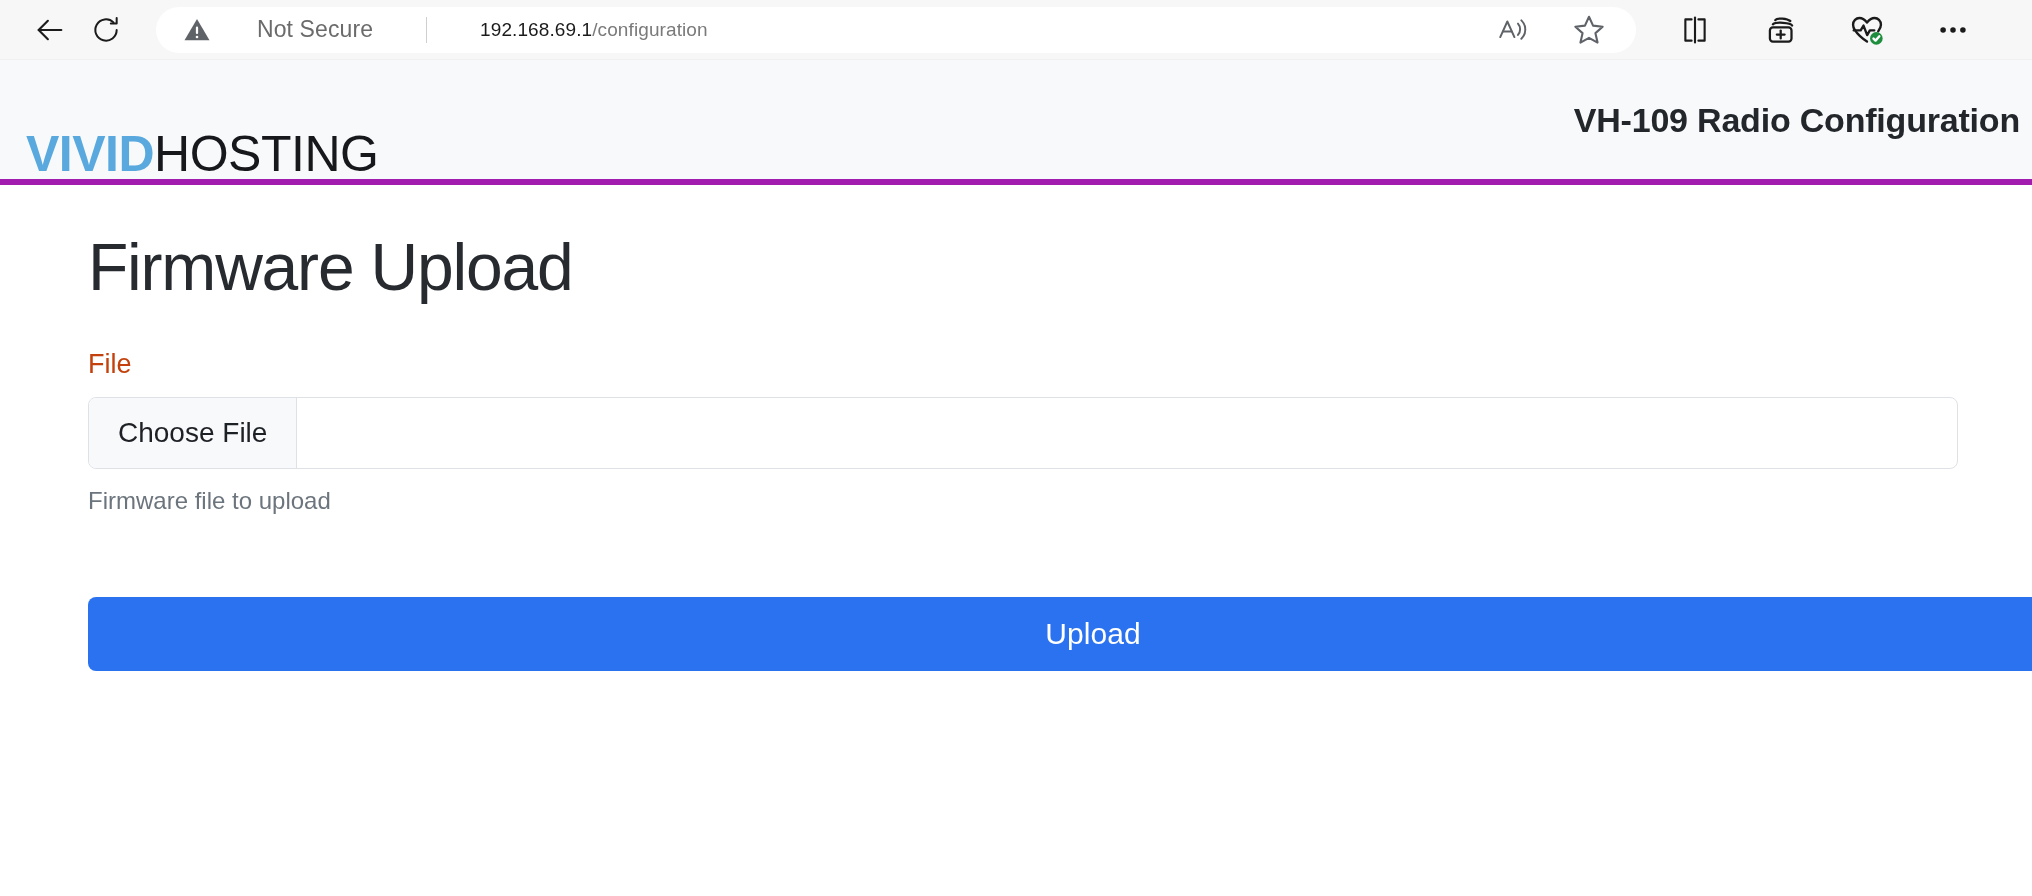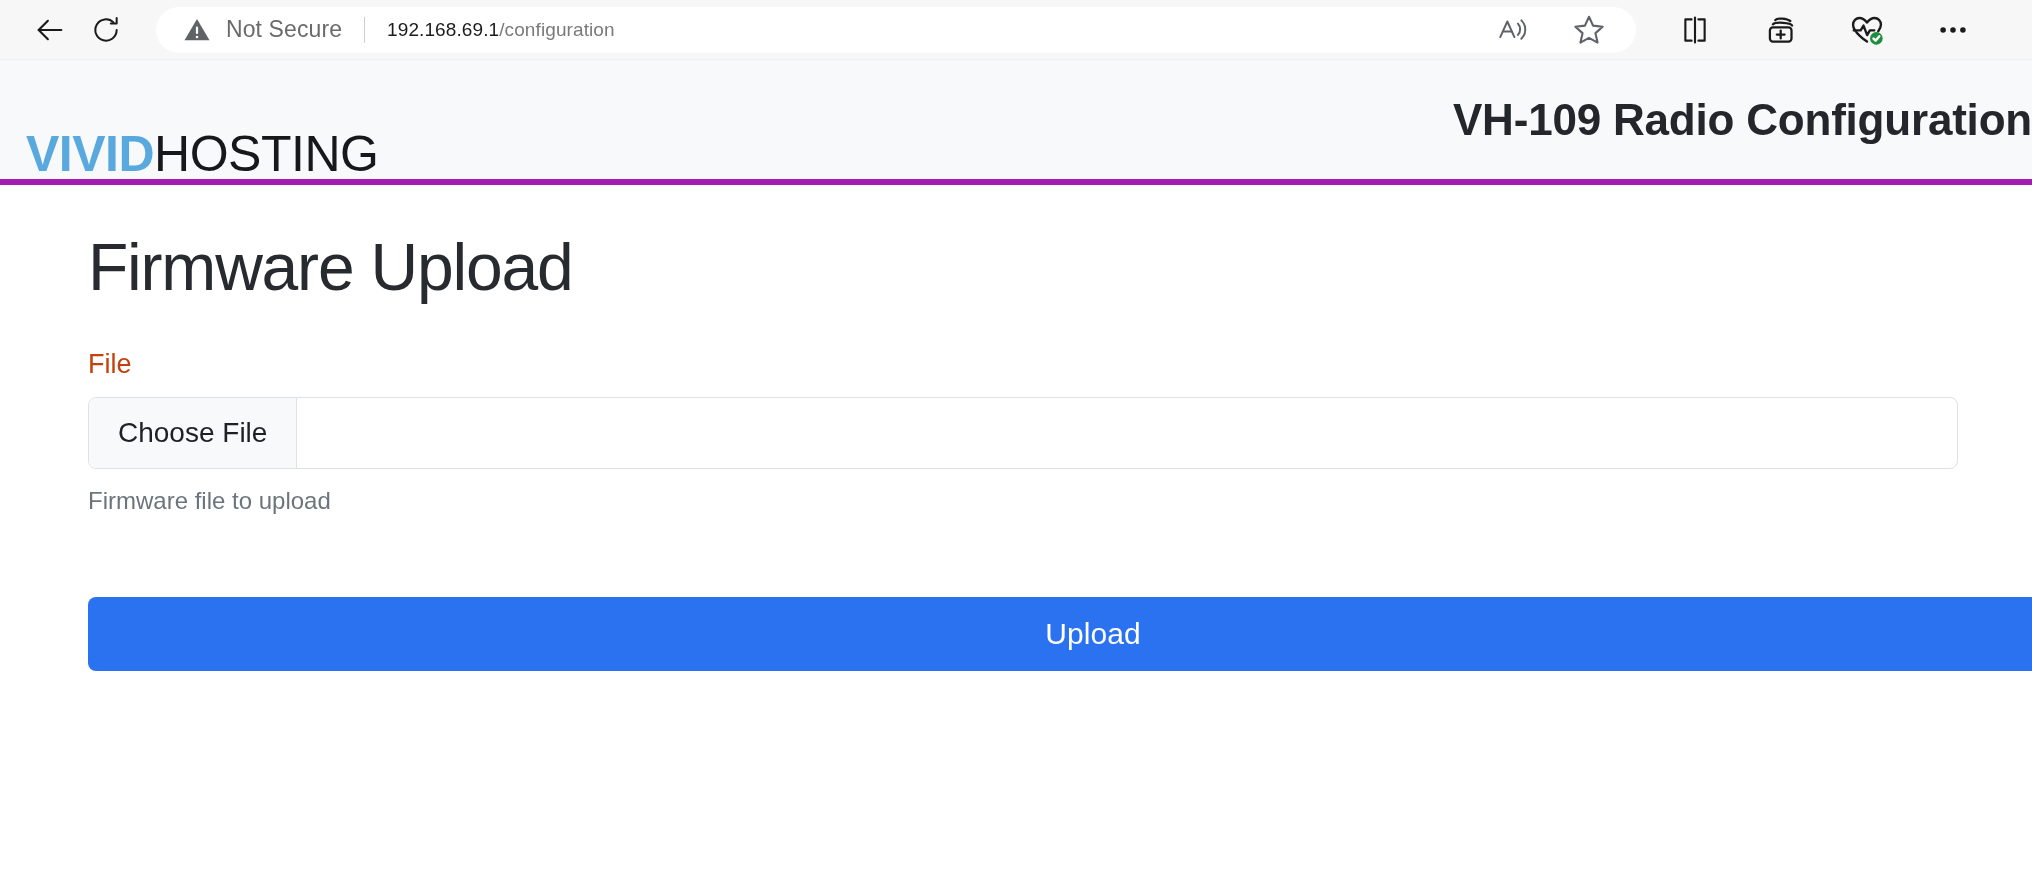--- a/index.html
+++ b/index.html
@@ -39,20 +39,21 @@
     margin-left: 22px;
     height: 46px;
     flex: 0 0 auto;
     width: 1480px;
     background: #ffffff;
     border-radius: 23px;
     display: flex;
     align-items: center;
     padding: 0 20px 0 26px;
     cursor: text;
+    gap: 31px;
   }
 
   .warn-icon { flex: 0 0 auto; margin-right: 14px; display: flex; align-items: center; }
 
   .not-secure-text {
     font-size: 23px;
     color: #6b6b6b;
     letter-spacing: 0.1px;
     white-space: nowrap;
   }
@@ -114,24 +115,24 @@
     font-size: 50px;
     letter-spacing: -0.5px;
     white-space: nowrap;
     line-height: 1;
   }
   .brand .brand-a { color: #5aa9de; font-weight: bold; }
   .brand .brand-b { color: #16181c; font-weight: normal; }
 
   .page-title {
     position: absolute;
-    right: 0px;
+    right: 12px;
     top: 50%;
     transform: translateY(-50%);
-    font-size: 44px;
+    font-size: 34px;
     font-weight: bold;
     color: #23272b;
     white-space: nowrap;
     letter-spacing: -0.2px;
   }
 
   
   .content {
     width: 2032px;
     padding: 48px 97px 0 88px;

